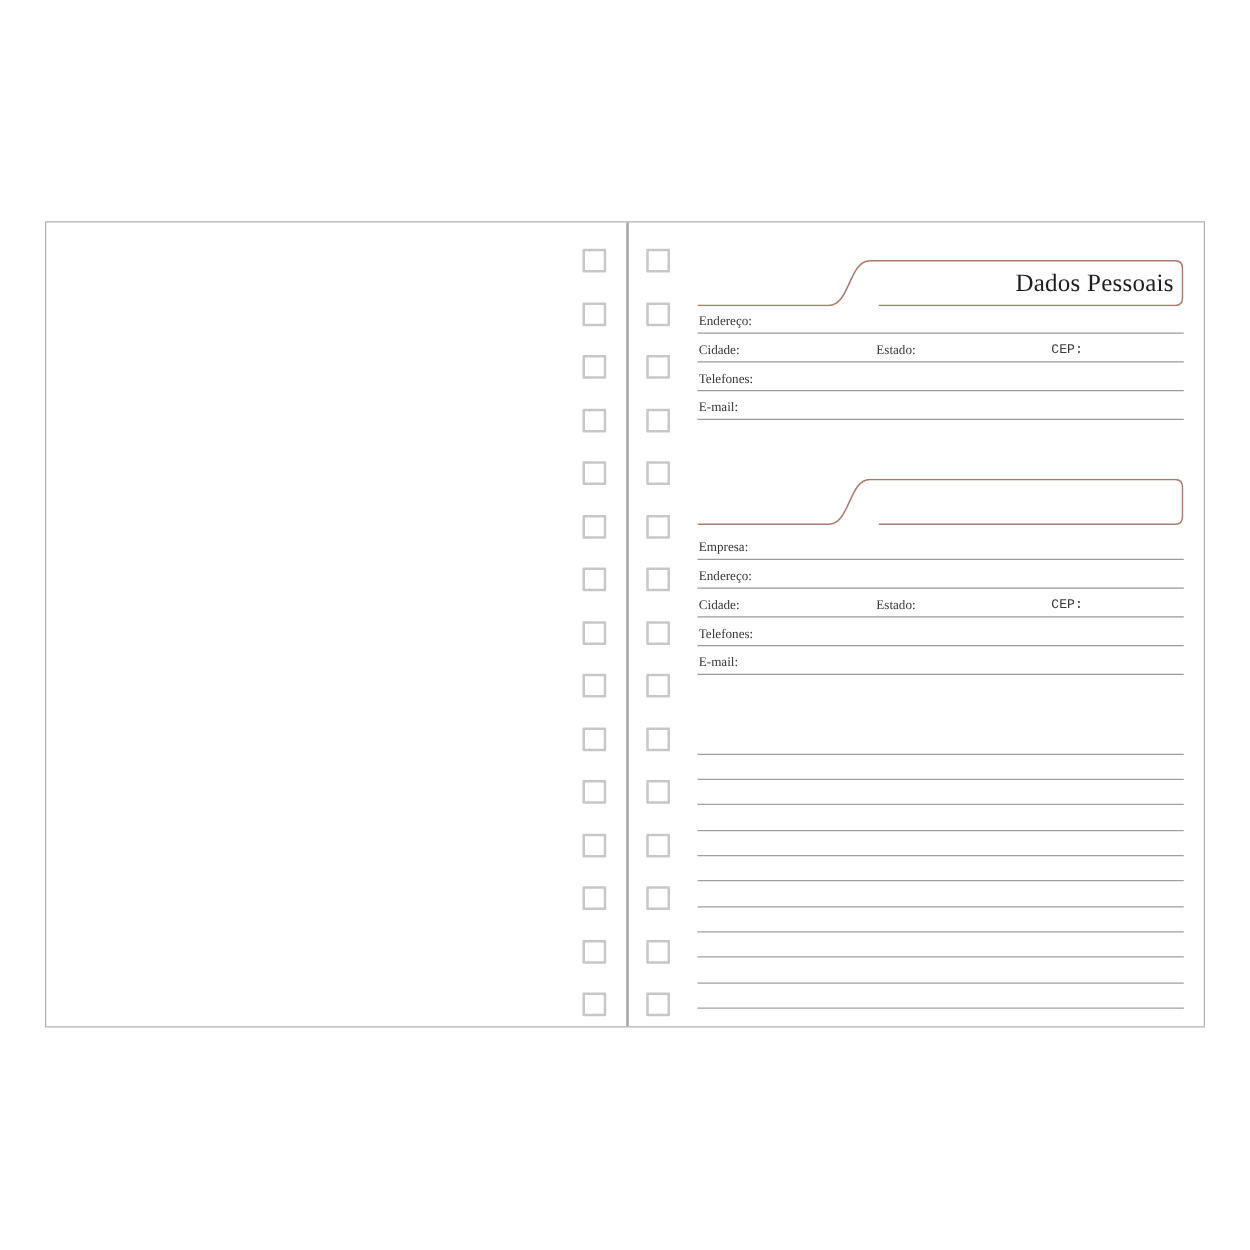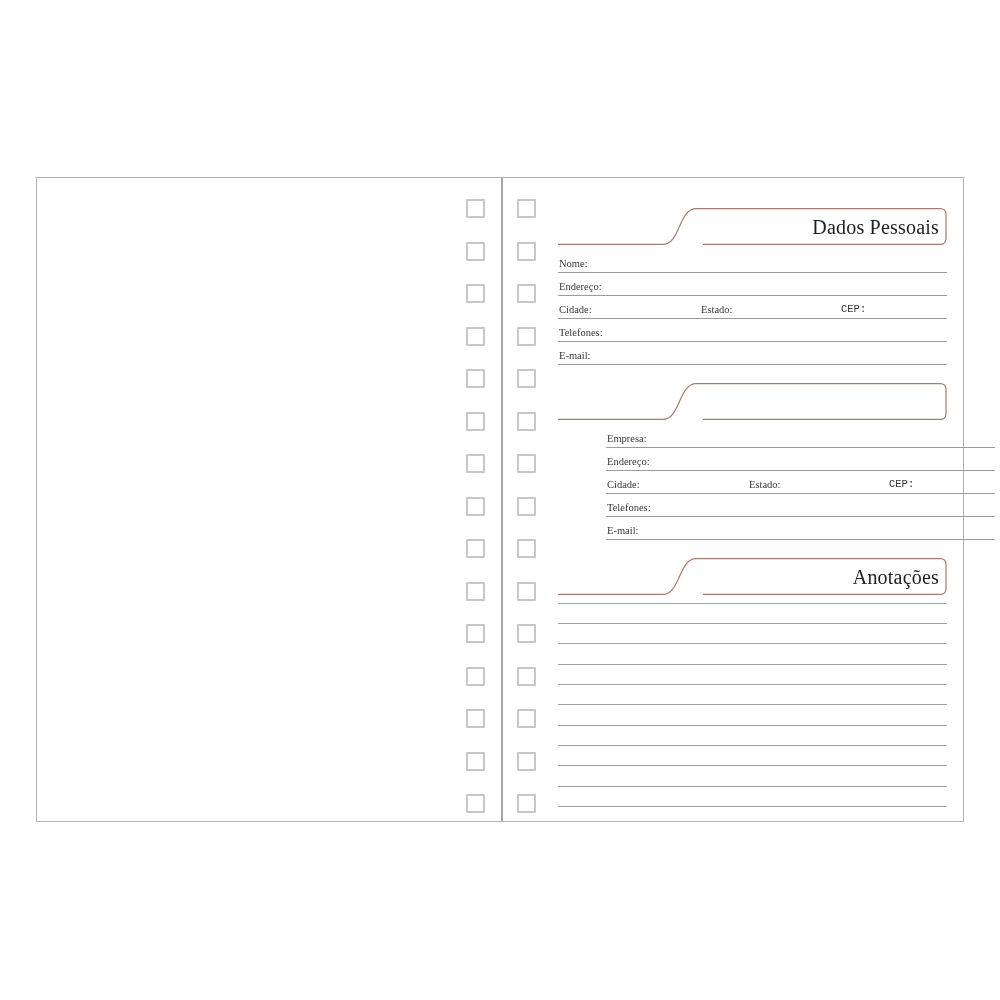--- a/index.html
+++ b/index.html
@@ -103,21 +103,21 @@
   }
   .rule {
     height: 19.35px;
     border-bottom: 1px solid #a0a0a0;
   }
   .rule:first-child { height: 9px; }
   
   #tab-1   { top: 29.5px; }
   #rows-1  { top: 65.5px; }
   #tab-2   { top: 204.5px; }
-  #rows-2  { top: 240.5px; margin-left: 48px; }
+  #rows-2  { top: 240.5px; }
   #tab-3   { top: 379.5px; }
   #rules-3 { top: 415.5px; }
 </style>
 </head>
 <body>
 
 <div class="canvas">
   <div class="spread">
 
     <div class="gutter"></div>
@@ -160,23 +160,20 @@
 
     <div class="content">
 
       <div class="tab" id="tab-1">
         <svg width="389" height="37" viewBox="0 0 389 37">
           <path d="M 0 36.4 H 105 C 122 36.4 121 0.6 138 0.6 H 382 Q 388 0.6 388 6.6 V 30.4 Q 388 36.4 382 36.4 H 145" fill="none" stroke="#a97b6e" stroke-width="1.2"></path>
         </svg>
         <div class="title">Dados Pessoais</div>
       </div>
       <div class="rows" id="rows-1">
-        <div class="frow first">
-          <span class="lbl">Nome:</span>
-        </div>
         <div class="frow">
           <span class="lbl">Endereço:</span>
         </div>
         <div class="frow">
           <span class="lbl">Cidade:</span>
           <span class="lbl pos-mid">Estado:</span>
           <span class="lbl pos-right">CEP:</span>
         </div>
         <div class="frow">
           <span class="lbl">Telefones:</span>
@@ -204,26 +201,20 @@
           <span class="lbl pos-right">CEP:</span>
         </div>
         <div class="frow">
           <span class="lbl">Telefones:</span>
         </div>
         <div class="frow">
           <span class="lbl">E-mail:</span>
         </div>
       </div>
 
-      <div class="tab" id="tab-3">
-        <svg width="389" height="37" viewBox="0 0 389 37">
-          <path d="M 0 36.4 H 105 C 122 36.4 121 0.6 138 0.6 H 382 Q 388 0.6 388 6.6 V 30.4 Q 388 36.4 382 36.4 H 145" fill="none" stroke="#a97b6e" stroke-width="1.2"></path>
-        </svg>
-        <div class="title">Anotações</div>
-      </div>
       <div class="rules" id="rules-3">
         <div class="rule"></div>
       <div class="rule"></div>
           <div class="rule"></div>
           <div class="rule"></div>
           <div class="rule"></div>
           <div class="rule"></div>
           <div class="rule"></div>
           <div class="rule"></div>
           <div class="rule"></div>

